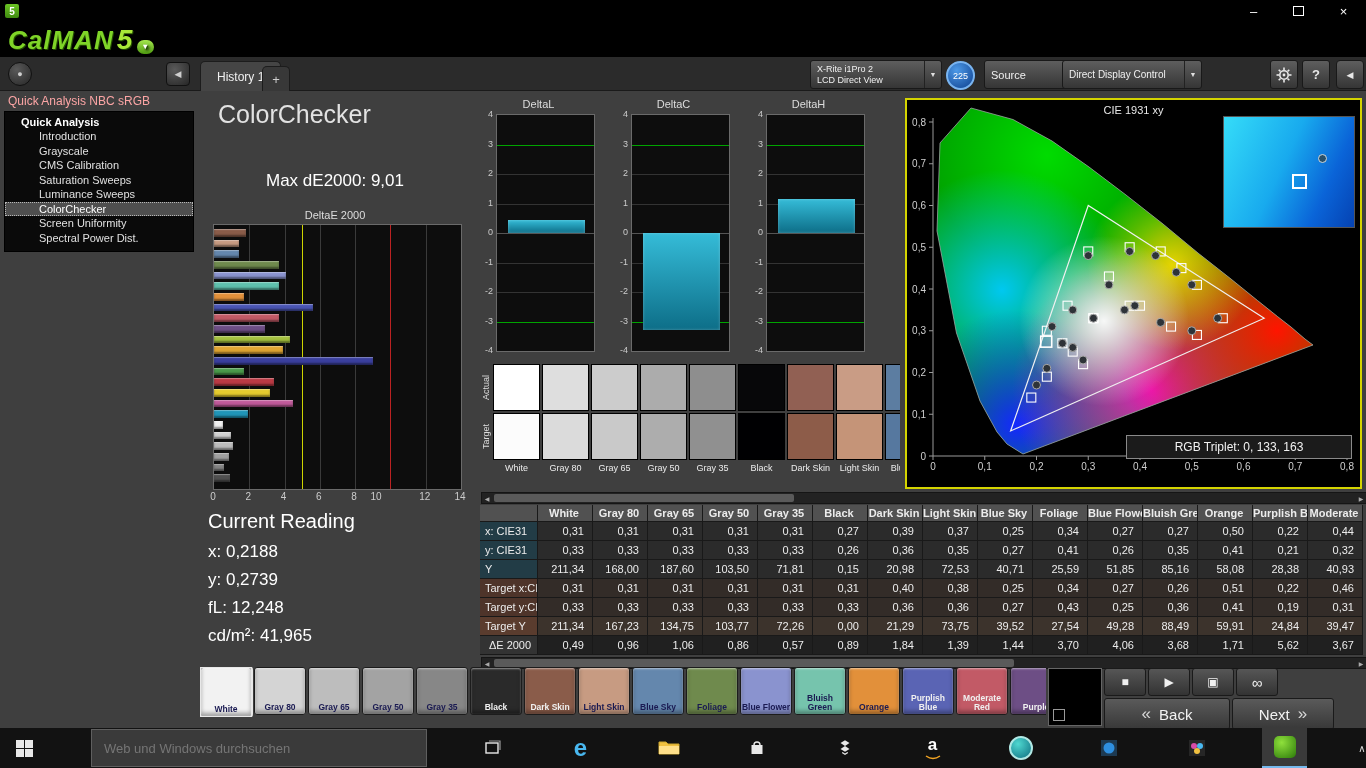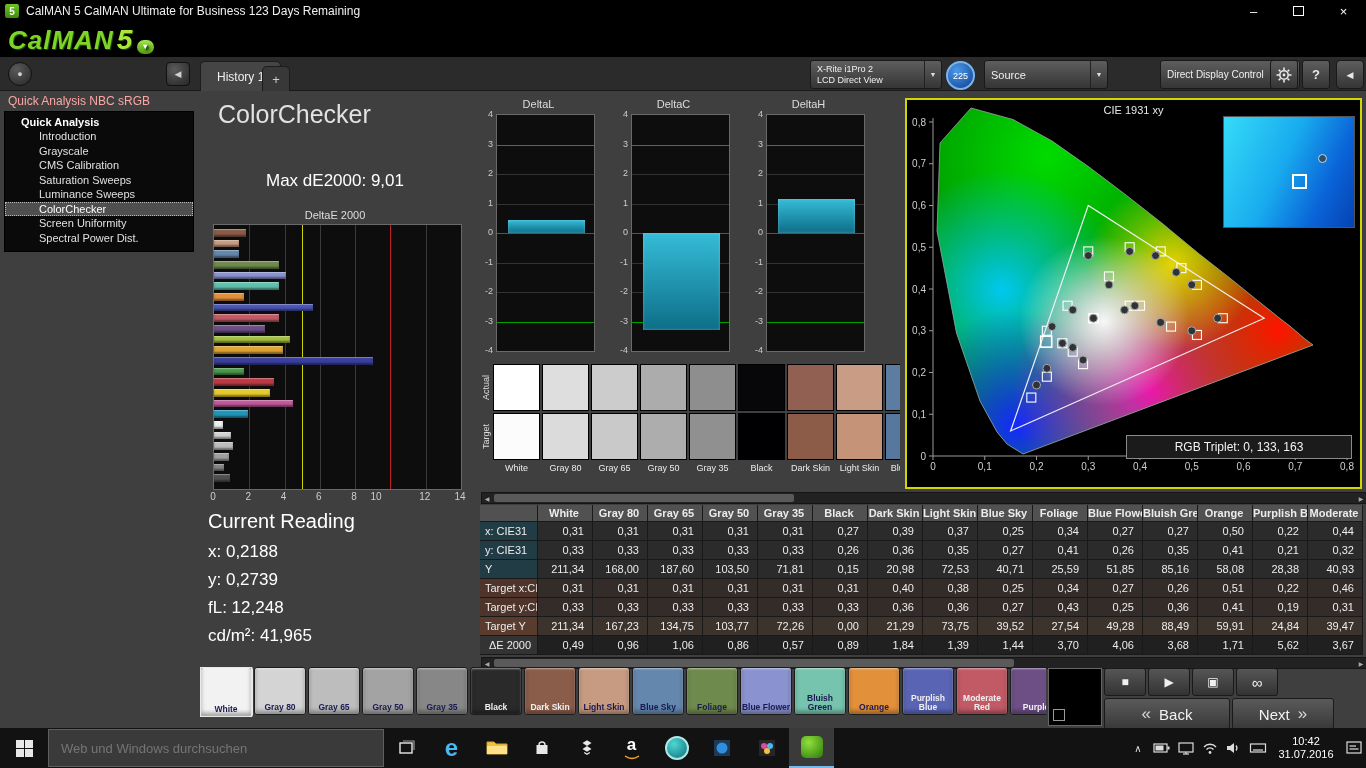--- a/index.html
+++ b/index.html
@@ -39,21 +39,21 @@
   .dropdown{position:absolute;top:3px;height:27px;background:linear-gradient(#5e5e5e,#353535);
             border:1px solid #191919;border-radius:3px;display:flex;align-items:center;color:#f0f0f0;}
   .dd-text{flex:1;padding:0 6px;overflow:hidden;white-space:nowrap;}
   .dd-arrow{width:16px;height:100%;border-left:1px solid #222;display:flex;align-items:center;justify-content:center;font-size:7px;color:#e0e0e0;}
   #dd-meter{left:810px;width:130px;}
   #dd-meter .l1,#dd-meter .l2{display:block;font-size:9px;line-height:11px;}
   #meter-badge{position:absolute;left:946px;top:4px;width:25px;height:25px;border-radius:50%;
                background:radial-gradient(circle at 35% 30%,#4d9ae8,#0d3f8e);border:2px solid #79b4f0;
                color:#fff;font-size:9px;display:flex;align-items:center;justify-content:center;}
   #dd-source{left:984px;width:122px;font-size:11px;}
-  #dd-ddc{left:1160px;width:138px;font-size:10px;gap:16px;}
+  #dd-ddc{left:1062px;width:138px;font-size:10px;gap:16px;}
   .sqbtn{position:absolute;top:3px;width:26px;height:27px;background:linear-gradient(#5e5e5e,#353535);
          border:1px solid #191919;border-radius:3px;display:flex;align-items:center;justify-content:center;
          color:#e8e8e8;font-size:13px;font-weight:bold;}
   #btn-gear{left:1270px;}
   #btn-help{left:1302px;}
   #btn-collapse-right{left:1336px;border-radius:4px;font-size:9px;font-weight:normal;}
 
   
   #qa-title{left:8px;top:94px;font-size:12px;color:#fca5a5;}
   #tree{left:4px;top:111px;width:188px;height:139px;background:#0a0a0a;border:1px solid #000;
@@ -149,21 +149,21 @@
         border:1px solid #1a1a1a;border-radius:3px;display:flex;align-items:center;justify-content:center;
         color:#f0f0f0;font-size:12px;}
   #btn-stop{left:1104px;} #btn-play{left:1148px;} #btn-pattern{left:1192px;} #btn-inf{left:1236px;font-size:15px;}
   .navbtn{position:absolute;top:698px;height:30px;background:linear-gradient(#5a5a5a,#383838);
           border:1px solid #1a1a1a;border-radius:3px;display:flex;align-items:center;justify-content:center;
           gap:8px;color:#f2f2f2;font-size:15px;}
   #btn-back{left:1104px;width:124px;} #btn-next{left:1232px;width:100px;}
   .chev{font-size:17px;color:#d8d8d8;}
 
   
-  #taskbar{left:0;top:728px;width:1366px;height:40px;background:#121212;display:flex;align-items:center;}
+  #taskbar{left:0;top:728px;width:1366px;height:40px;background:#121212;display:flex;align-items:center;gap:43px;}
   #start{width:48px;height:40px;display:flex;align-items:center;justify-content:center;flex:none;}
   .winlogo{display:grid;grid-template-columns:8px 8px;grid-template-rows:8px 8px;gap:1px;}
   .winlogo i{background:#e8e8e8;}
   #searchbox{width:336px;height:38px;flex:none;background:#3a3a3a;border:1px solid #5f5f5f;box-sizing:border-box;
              color:#cfcfcf;font-size:13px;padding:0 12px;font-family:"Liberation Sans",sans-serif;}
   .appslot{width:45px;height:40px;flex:none;display:flex;align-items:center;justify-content:center;}
   .appslot.active{background:#3a3a3a;border-bottom:2px solid #76b9ed;box-sizing:border-box;}
   .glyph-e{color:#49b8f0;font-size:24px;font-weight:bold;}
   .glyph-a{color:#fff;font-size:17px;font-weight:bold;line-height:10px;}
   .lens{width:20px;height:20px;border-radius:50%;background:radial-gradient(circle at 35% 30%,#4fd8d0,#0e6e80);border:2px solid #b0e8e4;}
@@ -173,21 +173,20 @@
   #clock{width:72px;text-align:center;font-size:11px;line-height:13px;color:#fff;flex:none;}
   svg.ic{display:block;}
 </style>
 </head>
 <body>
 
 <div id="root">
 
   <div id="titlebar" class="abs">
     <div id="win-icon">5</div>
-    <div id="win-title">CalMAN 5 CalMAN Ultimate for Business 123 Days Remaining</div>
     <div id="winbtns">
       <div class="winbtn">
           <span>–</span>
         </div>
       <div class="winbtn">
           <span class="maxbox"></span>
         </div>
       <div class="winbtn">
           <span>×</span>
         </div>

